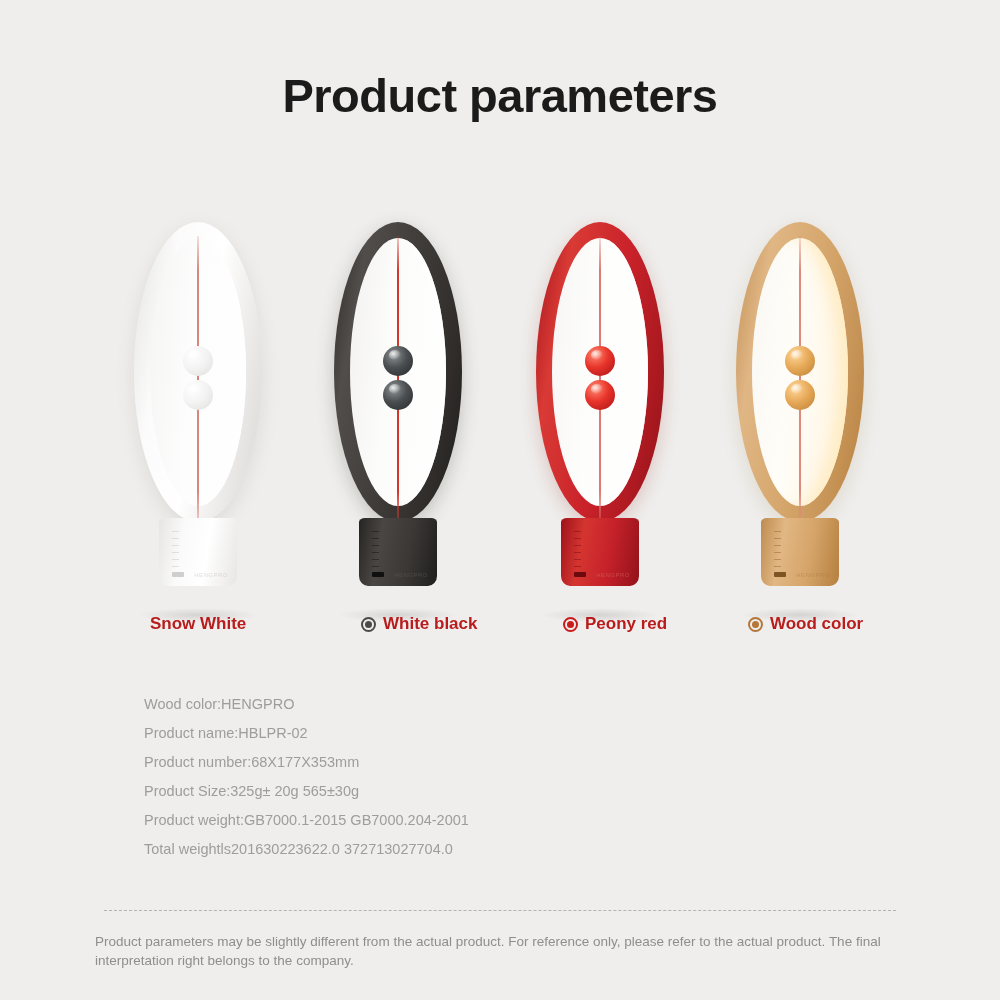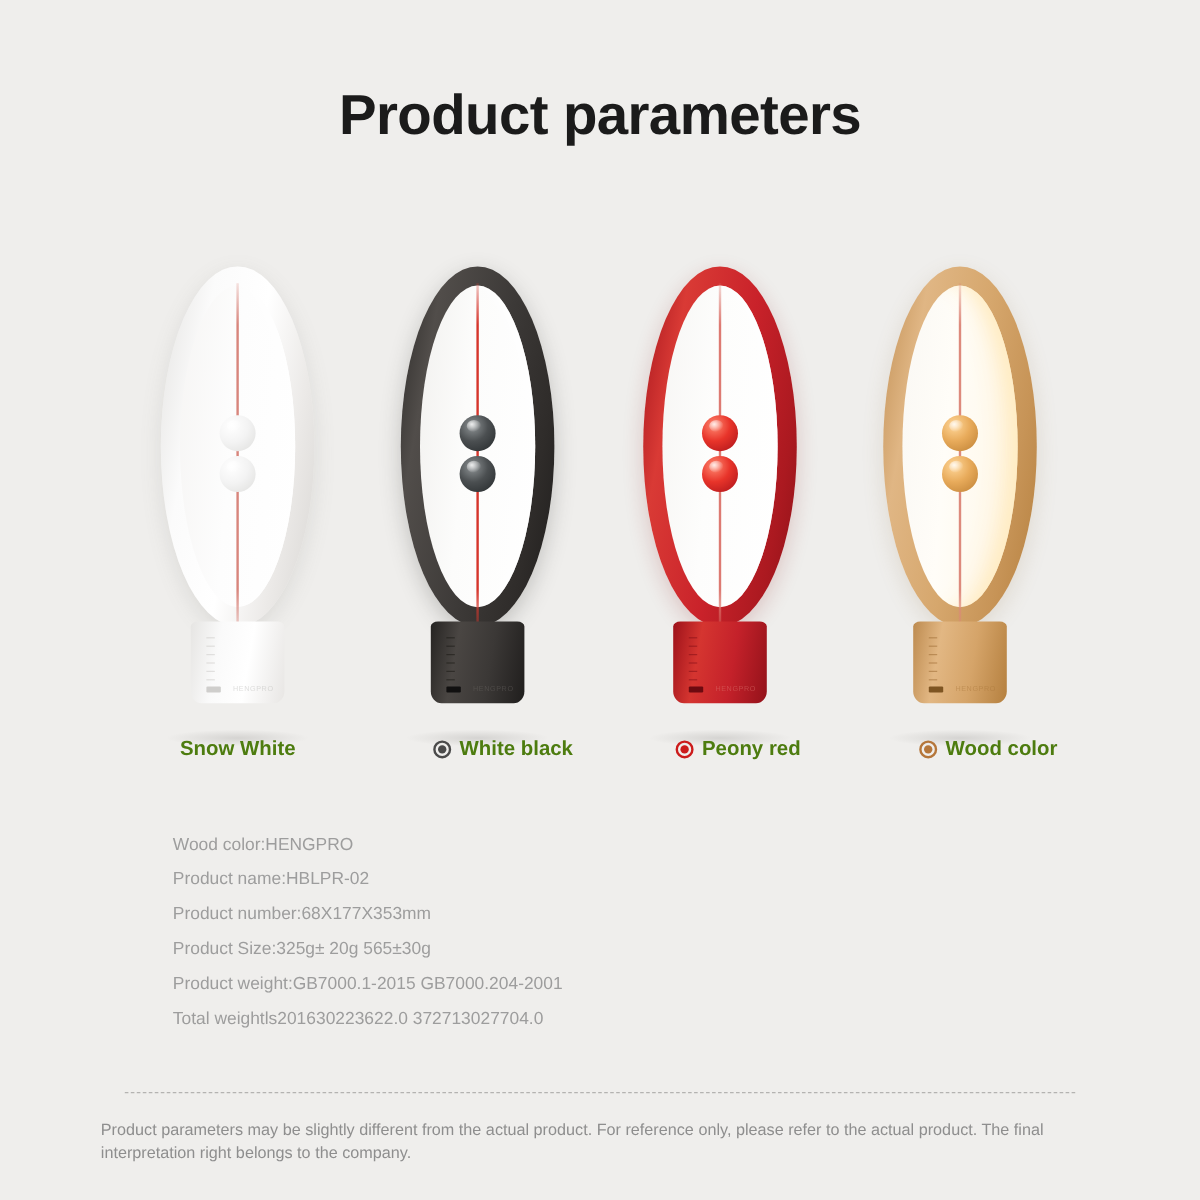--- a/index.html
+++ b/index.html
@@ -172,28 +172,28 @@
     width: 1000px;
     height: 30px;
   }
   .label-cell {
     position: absolute;
     top: 0;
     display: flex;
     align-items: center;
     gap: 7px;
     font-size: 17px;
-    color: #4d7c0f;
+    color: #b91c1c;
     font-weight: bold;
     white-space: nowrap;
   }
   .label-cell.l0 { left: 150px; }
   .label-cell.l1 { left: 361px; }
   .label-cell.l2 { left: 563px; }
-  .label-cell.l3 { left: 766px; }
+  .label-cell.l3 { left: 748px; }
   .swatch {
     width: 15px;
     height: 15px;
     border-radius: 50%;
     box-sizing: border-box;
     display: inline-flex;
     align-items: center;
     justify-content: center;
     flex: none;
   }
@@ -229,21 +229,21 @@
   .divider {
     position: absolute;
     left: 104px;
     top: 910px;
     width: 792px;
     height: 0;
     border-top: 1px dashed #b4b3b1;
   }
   .footer-note {
     position: absolute;
-    left: 84px;
+    left: 95px;
     top: 932px;
     width: 820px;
     font-size: 13.5px;
     line-height: 19px;
     color: #8e8e8e;
   }
 </style>
 </head>
 <body>
 

